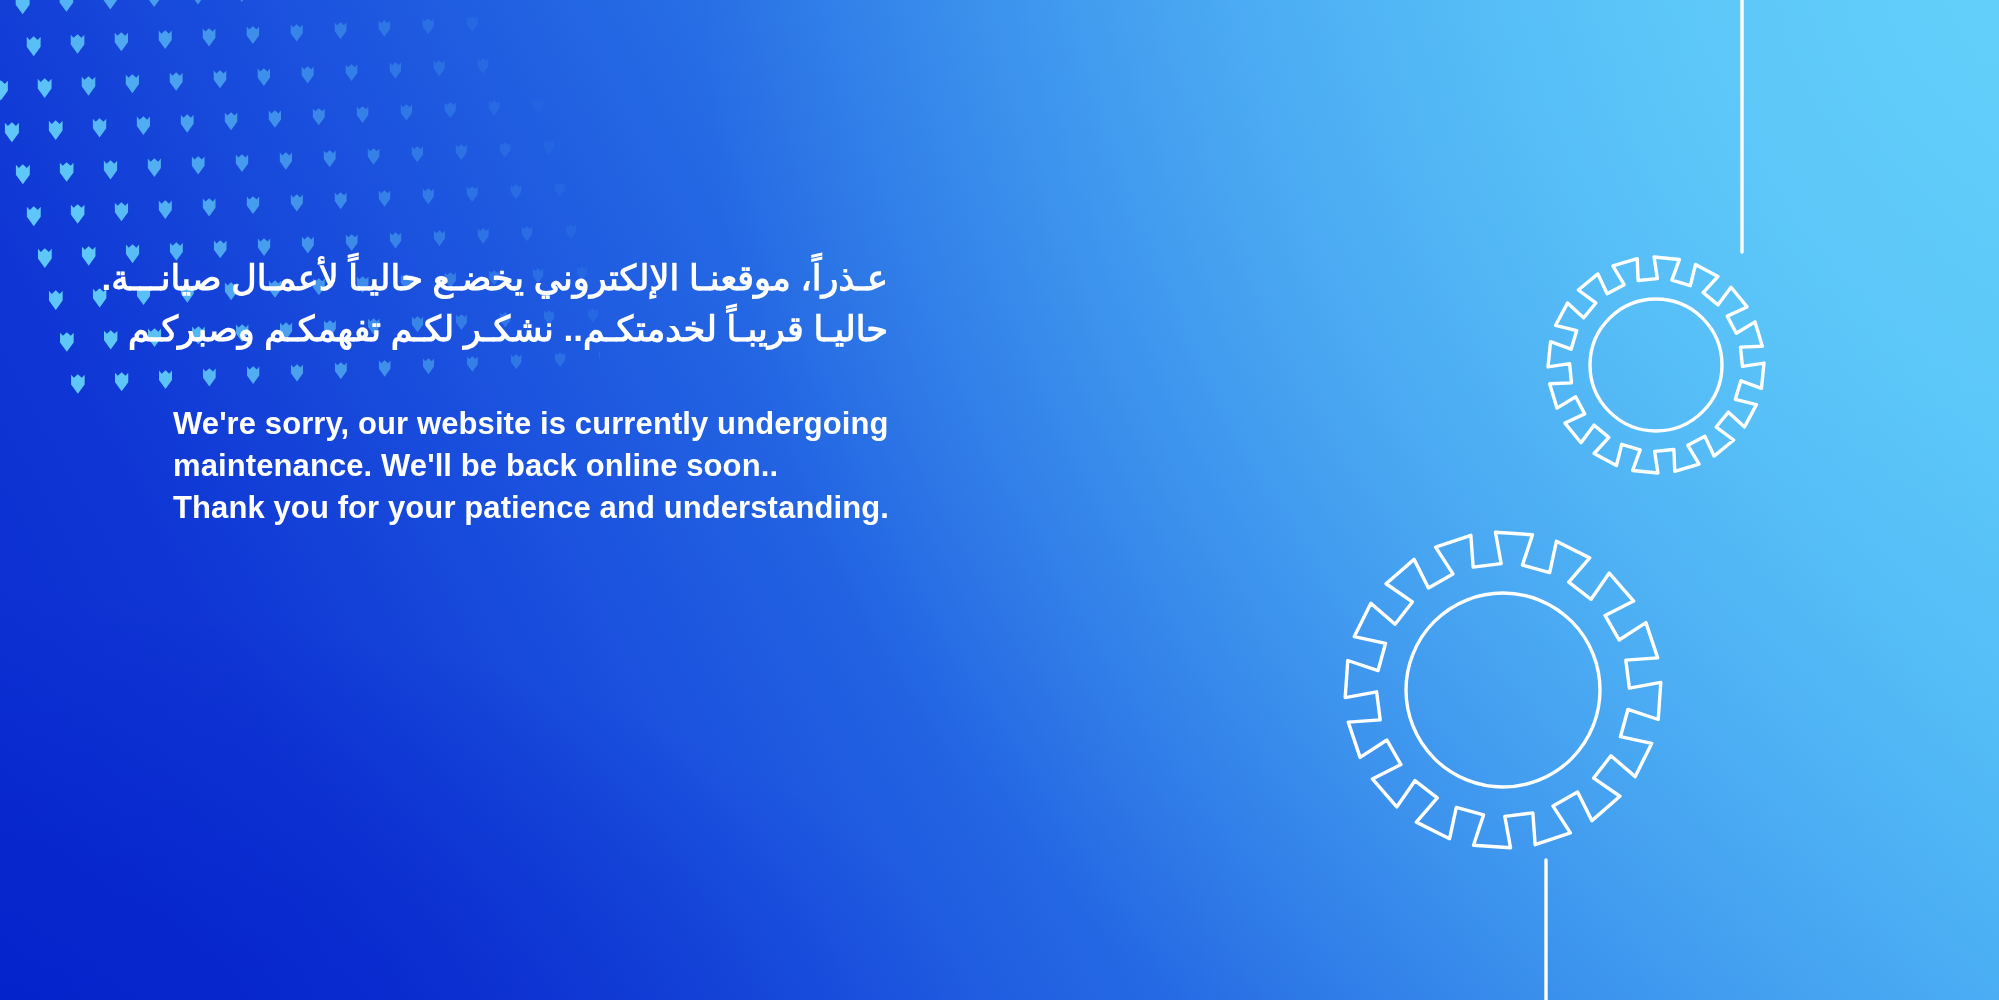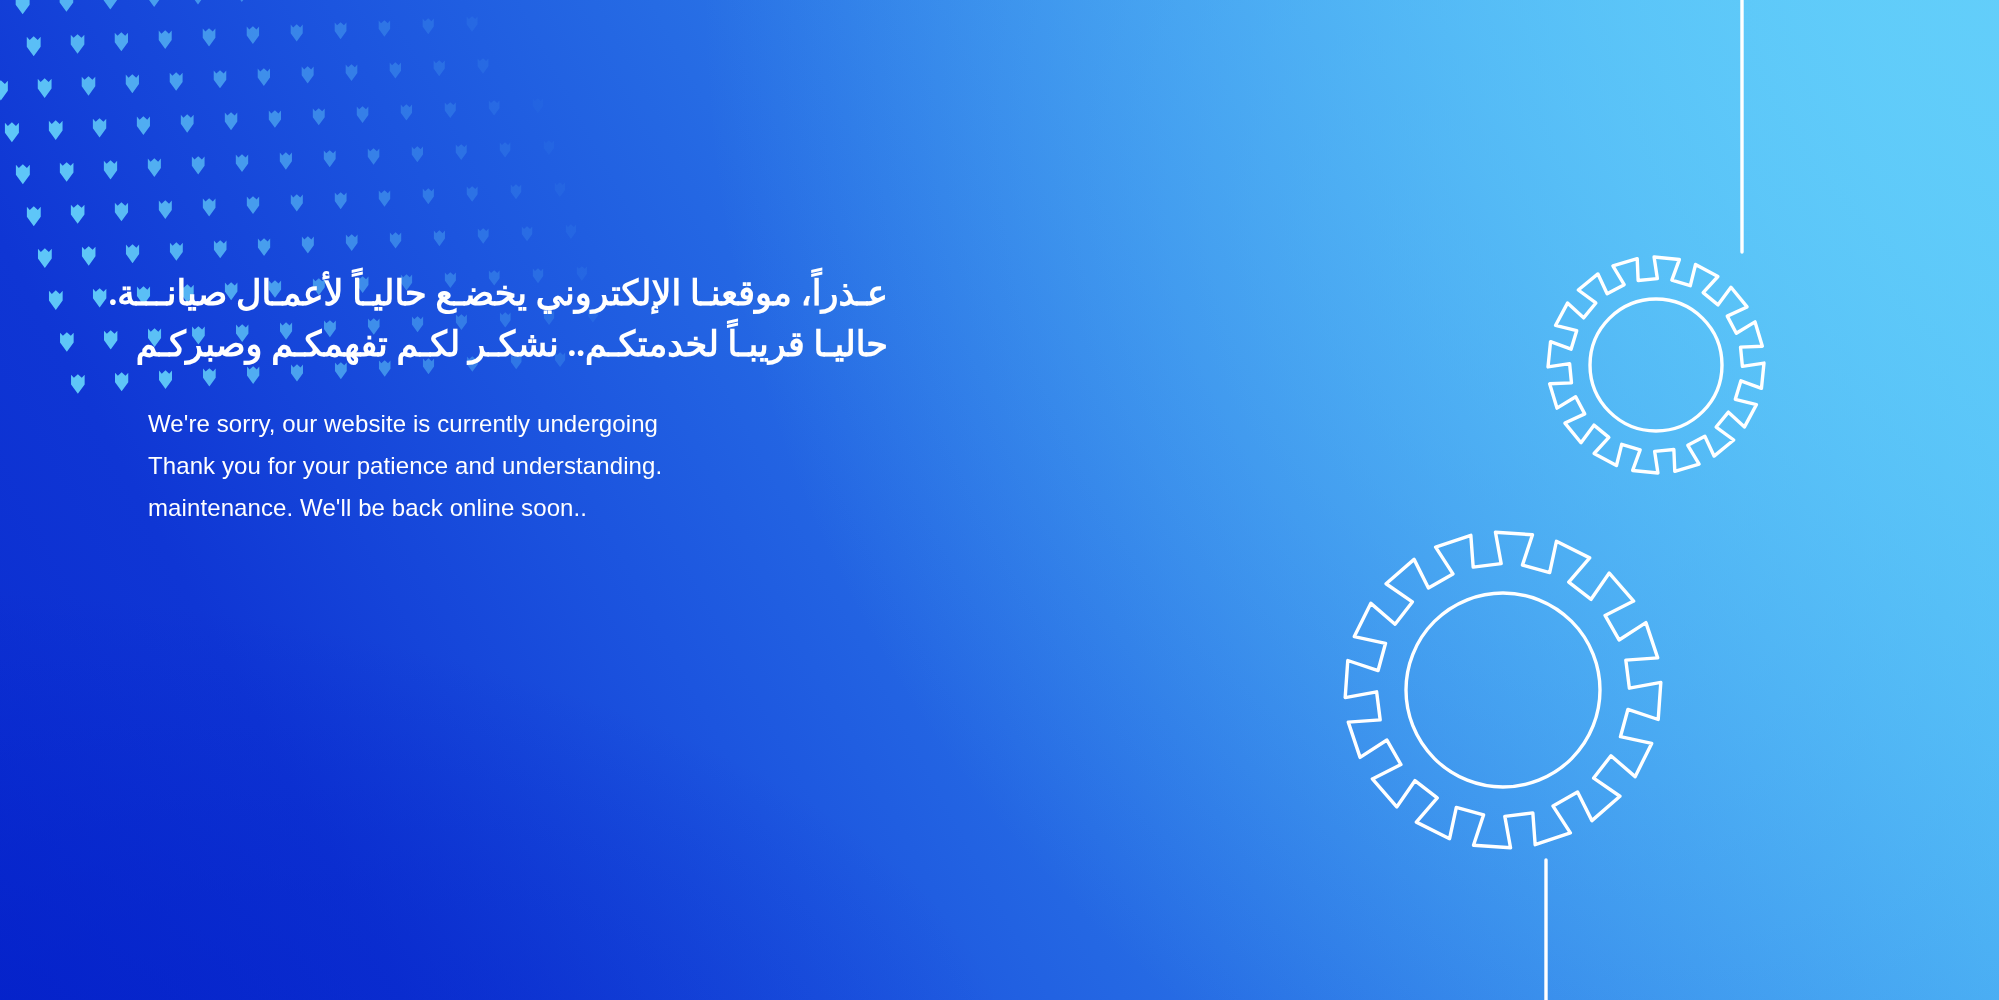--- a/index.html
+++ b/index.html
@@ -26,40 +26,40 @@
   }
   
   .pattern-wrap {
     position:absolute; left:-40px; top:-46px;
     width:640px; height:440px;
     pointer-events:none;
   }
   
   .text-block { position:absolute; left:148px; }
   .arabic-block {
-    top:268px; width:740px;
+    top:252px; width:740px;
     direction:rtl; text-align:center;
     color:#FFFFFF;
-    font-family:Liberation Serif, serif;
   }
   .arabic-line {
     font-size:35px; font-weight:bold;
     line-height:51px;
     letter-spacing:0px;
     white-space:nowrap;
   }
   .english-block {
     top:403px; width:820px;
     color:#FFFFFF;
   }
   .english-line {
-    font-size:24px; font-weight:normal;
+    font-size:31px; font-weight:bold;
     line-height:42px;
     letter-spacing:0.1px;
     white-space:nowrap;
+    margin-left:25px;
   }
   
   .gears-svg {
     position:absolute; right:0; top:0;
     width:1999px; height:1000px;
     pointer-events:none;
   }
 </style>
 </head>
 <body>
@@ -238,17 +238,17 @@
     </g>
   </svg>
 
   <div class="text-block arabic-block">
     <div class="arabic-line">عـذراً، موقعنـا الإلكتروني يخضـع حاليـاً لأعمـال صيانـــة.</div>
     <div class="arabic-line">حاليـا قريبـاً لخدمتكـم.. نشكـر لكـم تفهمكـم وصبركـم</div>
   </div>
 
   <div class="text-block english-block">
     <div class="english-line">We're sorry, our website is currently undergoing</div>
+    <div class="english-line">maintenance. We'll be back online soon..</div>
     <div class="english-line">Thank you for your patience and understanding.</div>
-    <div class="english-line">maintenance. We'll be back online soon..</div>
   </div>
 
 </div>
 
 </body></html>

